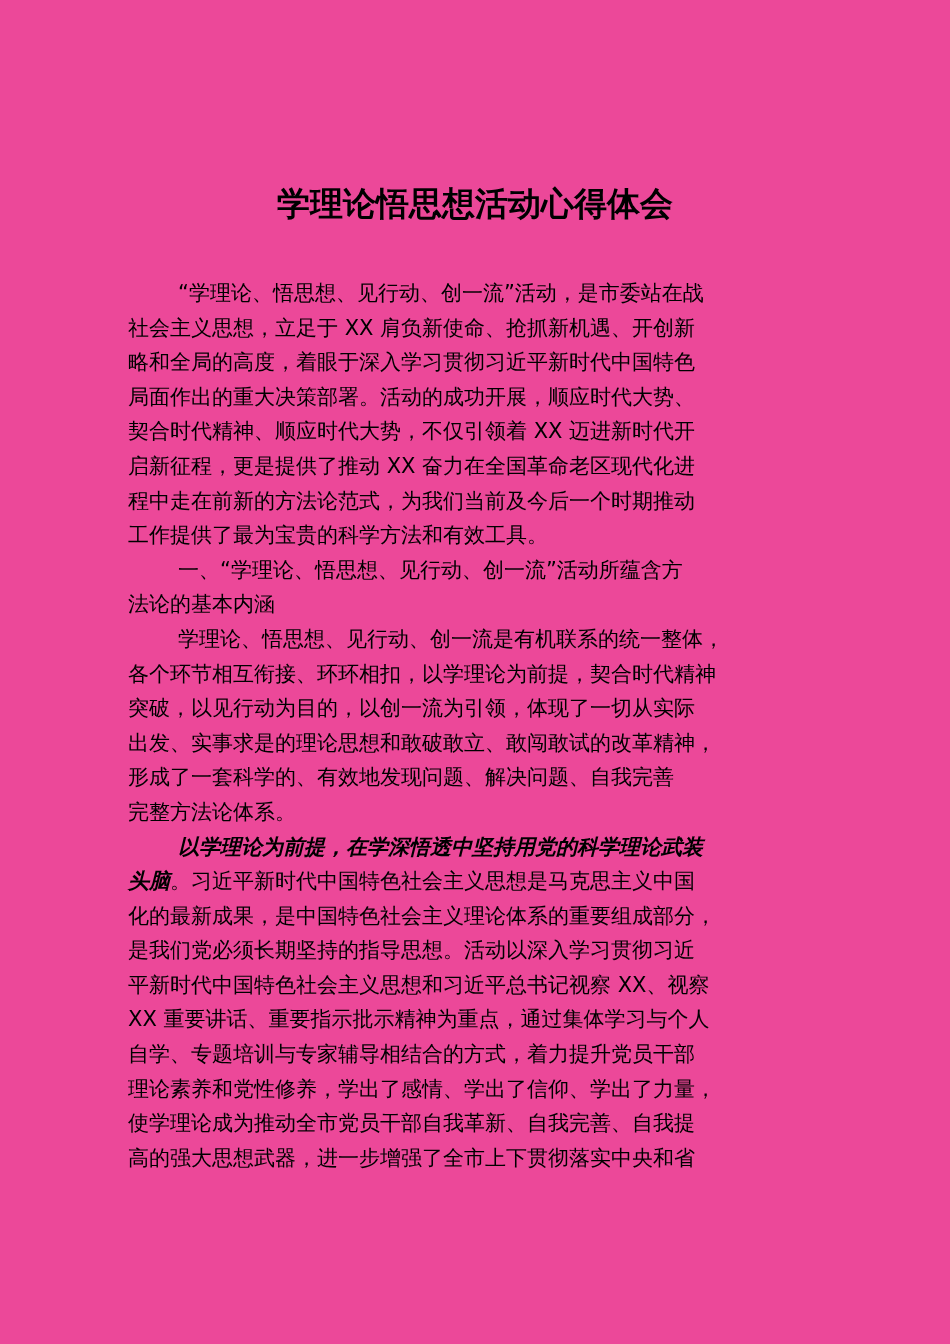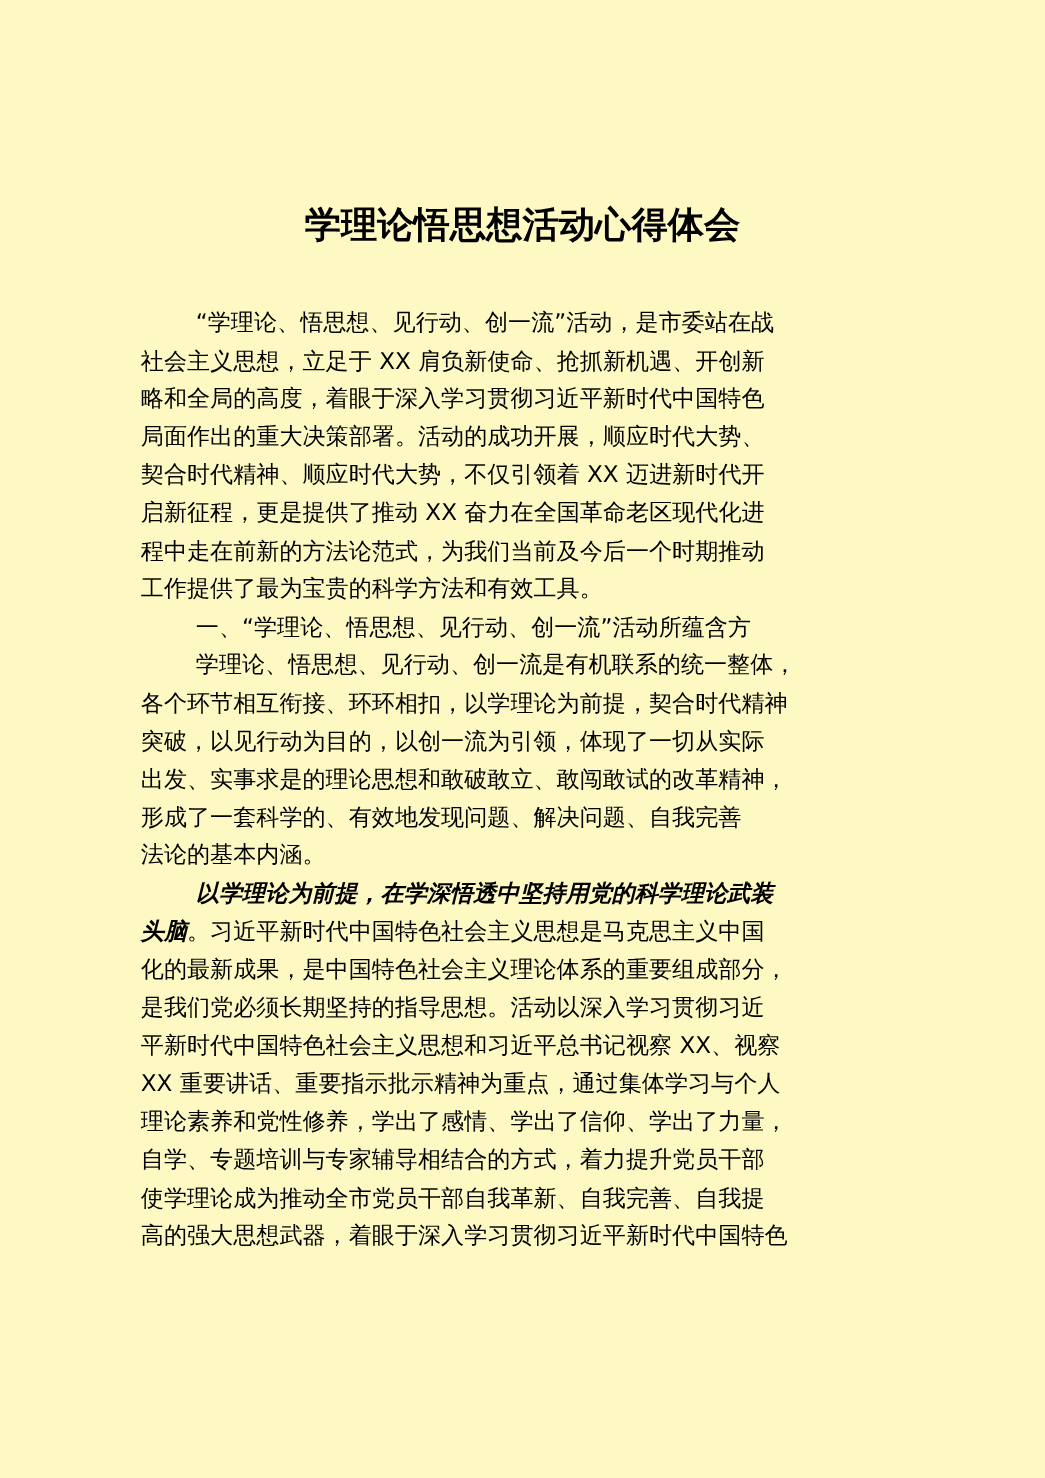--- a/index.html
+++ b/index.html
@@ -1,18 +1,18 @@
 <!DOCTYPE html>
 <html><head>
   <meta charset="utf-8">
   <style>
     html, body { margin: 0; padding: 0; background: #ffffff; }
     body { width: 950px; height: 1344px; position: relative; overflow: hidden; }
     .page {
-      position: absolute; left: 0; top: 0; width: 950px; height: 1344px; background: #fef9c3;
+      position: absolute; left: 0; top: 0; width: 950px; height: 1344px; background: #ec4899;
     }
     .title {
       position: absolute; left: 0; top: 180px; width: 950px; text-align: center;
       font-family: "DejaVu Serif", "Liberation Serif", serif;
       font-weight: bold; font-size: 33px; color: #000; letter-spacing: 0px; line-height: 48px;
     }
     .body {
       position: absolute; left: 128px; top: 276px; width: 720px;
       font-family: "DejaVu Sans", "Liberation Sans", sans-serif;
       font-size: 21px; line-height: 34.6px; color: #000;
@@ -29,30 +29,31 @@
   <div class="body" id="body">
       <div class="line indent"><span>“学理论、悟思想、见行动、创一流”活动，是市委站在战</span></div>
       <div class="line"><span>社会主义思想，立足于 XX 肩负新使命、抢抓新机遇、开创新</span></div>
       <div class="line"><span>略和全局的高度，着眼于深入学习贯彻习近平新时代中国特色</span></div>
       <div class="line"><span>局面作出的重大决策部署。活动的成功开展，顺应时代大势、</span></div>
       <div class="line"><span>契合时代精神、顺应时代大势，不仅引领着 XX 迈进新时代开</span></div>
       <div class="line"><span>启新征程，更是提供了推动 XX 奋力在全国革命老区现代化进</span></div>
       <div class="line"><span>程中走在前新的方法论范式，为我们当前及今后一个时期推动</span></div>
       <div class="line"><span>工作提供了最为宝贵的科学方法和有效工具。</span></div>
       <div class="line indent"><span>一、“学理论、悟思想、见行动、创一流”活动所蕴含方</span></div>
+      <div class="line"><span>法论的基本内涵</span></div>
       <div class="line indent"><span>学理论、悟思想、见行动、创一流是有机联系的统一整体，</span></div>
       <div class="line"><span>各个环节相互衔接、环环相扣，以学理论为前提，契合时代精神</span></div>
       <div class="line"><span>突破，以见行动为目的，以创一流为引领，体现了一切从实际</span></div>
       <div class="line"><span>出发、实事求是的理论思想和敢破敢立、敢闯敢试的改革精神，</span></div>
       <div class="line"><span>形成了一套科学的、有效地发现问题、解决问题、自我完善</span></div>
-      <div class="line"><span>法论的基本内涵。</span></div>
+      <div class="line"><span>完整方法论体系。</span></div>
       <div class="line indent"><span class="bold">以学理论为前提，在学深悟透中坚持用党的科学理论武装</span><span></span></div>
       <div class="line"><span class="bold">头脑</span><span>。习近平新时代中国特色社会主义思想是马克思主义中国</span></div>
       <div class="line"><span>化的最新成果，是中国特色社会主义理论体系的重要组成部分，</span></div>
       <div class="line"><span>是我们党必须长期坚持的指导思想。活动以深入学习贯彻习近</span></div>
       <div class="line"><span>平新时代中国特色社会主义思想和习近平总书记视察 XX、视察</span></div>
       <div class="line"><span>XX 重要讲话、重要指示批示精神为重点，通过集体学习与个人</span></div>
+      <div class="line"><span>自学、专题培训与专家辅导相结合的方式，着力提升党员干部</span></div>
       <div class="line"><span>理论素养和党性修养，学出了感情、学出了信仰、学出了力量，</span></div>
-      <div class="line"><span>自学、专题培训与专家辅导相结合的方式，着力提升党员干部</span></div>
       <div class="line"><span>使学理论成为推动全市党员干部自我革新、自我完善、自我提</span></div>
-      <div class="line"><span>高的强大思想武器，着眼于深入学习贯彻习近平新时代中国特色</span></div>
+      <div class="line"><span>高的强大思想武器，进一步增强了全市上下贯彻落实中央和省</span></div>
     </div>
 </div>
 
 </body></html>

